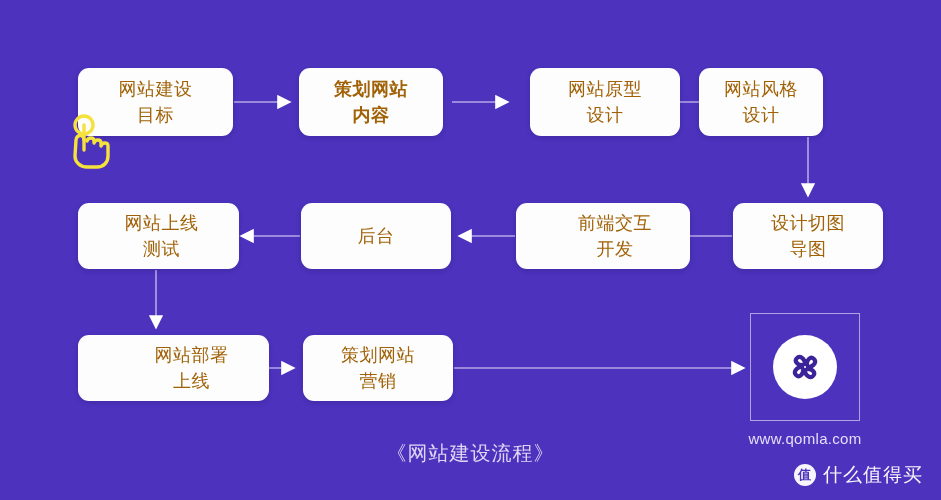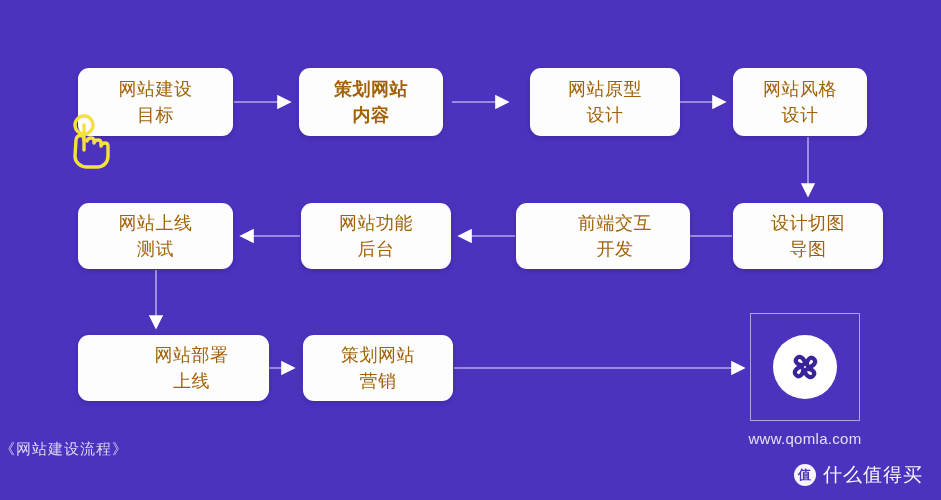--- a/index.html
+++ b/index.html
@@ -42,26 +42,26 @@
     font-weight: 500;
     letter-spacing: 0.5px;
   }
   .node span {
     display: block;
   }
   
   #n1 { left: 78px;  top: 68px;  width: 155px; height: 68px; }
   #n2 { left: 299px; top: 68px;  width: 144px; height: 68px; font-weight: bold; }
   #n3 { left: 530px; top: 68px;  width: 150px; height: 68px; }
-  #n4 { left: 733px; top: 68px;  width: 134px; height: 68px; }
+  #n4 { left: 699px; top: 68px;  width: 124px; height: 68px; }
   
   #n5 { left: 733px; top: 203px; width: 150px; height: 66px; }
   #n6 { left: 516px; top: 203px; width: 150px; height: 66px; padding-left: 24px; }
   #n7 { left: 301px; top: 203px; width: 150px; height: 66px; }
-  #n8 { left: 78px;  top: 203px; width: 155px; height: 66px; }
+  #n8 { left: 78px;  top: 203px; width: 155px; height: 66px; padding-left: 6px; }
   
   #n9  { left: 78px;  top: 335px; width: 155px; height: 66px; padding-left: 36px; }
   #n10 { left: 303px; top: 335px; width: 150px; height: 66px; }
 
   .logo-frame {
     position: absolute;
     left: 750px;
     top: 313px;
     width: 110px;
     height: 108px;
@@ -88,23 +88,23 @@
     text-align: center;
     color: #e4dff8;
     font-size: 15px;
     letter-spacing: 0.3px;
   }
   .caption {
     position: absolute;
     left: 0;
     top: 440px;
     width: 941px;
-    text-align: left;
+    text-align: center;
     color: #ddd6f5;
-    font-size: 15px;
+    font-size: 20px;
     letter-spacing: 1px;
   }
   .watermark {
     position: absolute;
     right: 18px;
     bottom: 12px;
     display: flex;
     align-items: center;
     gap: 7px;
     color: #ffffff;
@@ -192,21 +192,20 @@
     </div>
   </div>
   <div class="node" id="n6">
     <div>
       <span>前端交互</span>
       <span>开发</span>
     </div>
   </div>
   <div class="node" id="n7">
     <div>
-      <span>网站功能</span>
       <span>后台</span>
     </div>
   </div>
   <div class="node" id="n8">
     <div>
       <span>网站上线</span>
       <span>测试</span>
     </div>
   </div>
 

